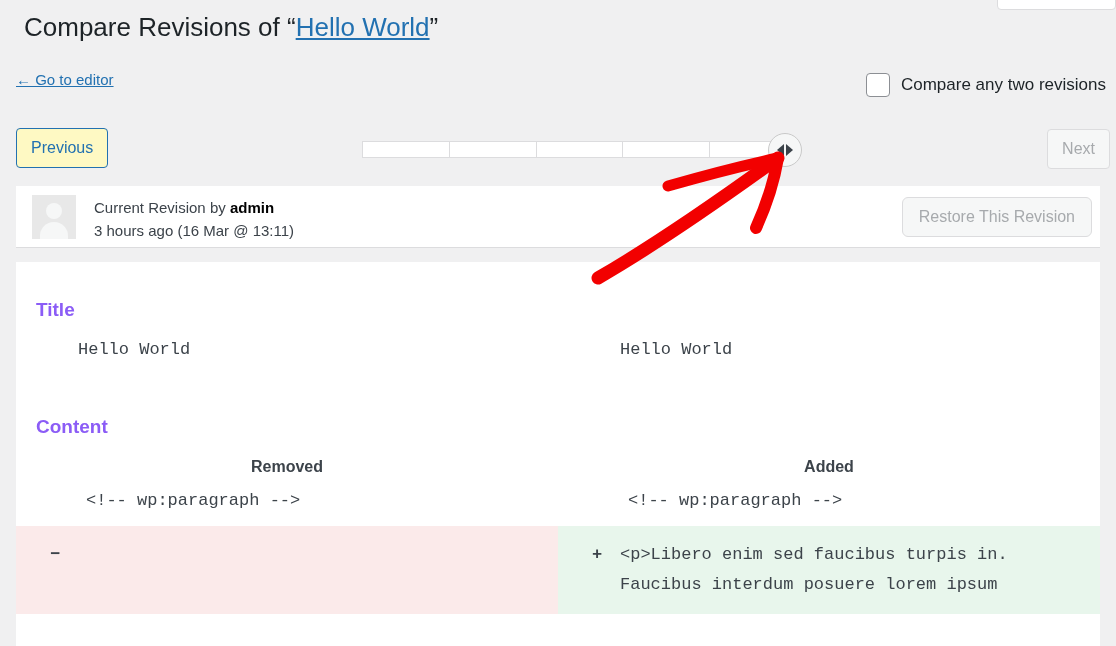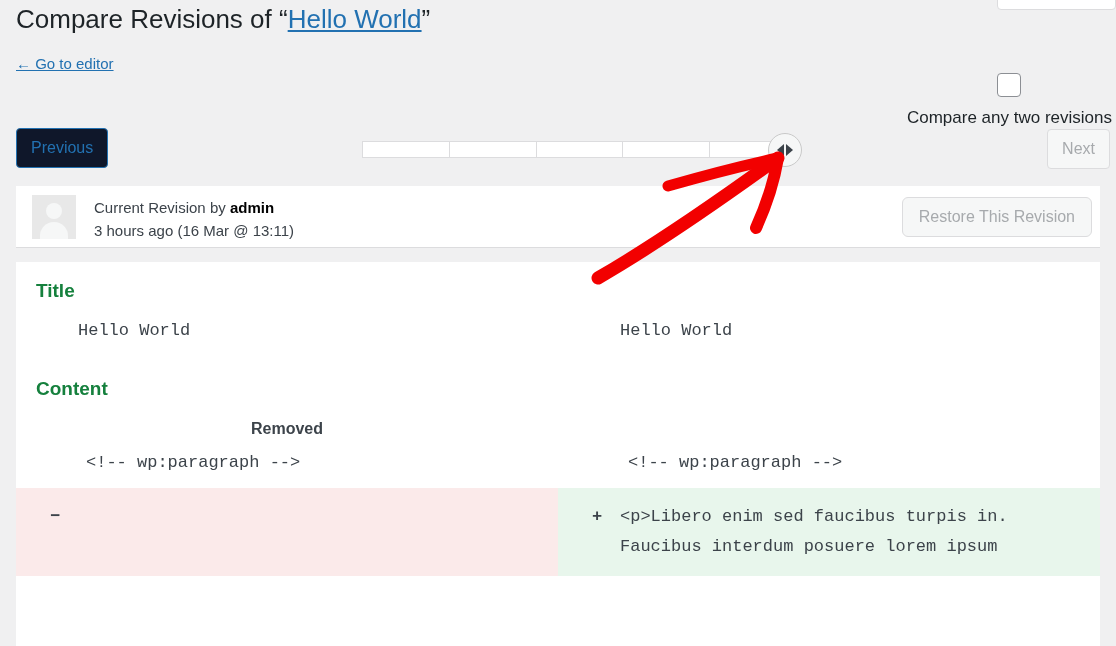--- a/index.html
+++ b/index.html
@@ -30,21 +30,21 @@
   }
 
   
   .page-head {
     position: absolute;
     top: 0px;
     left: 16px;
     right: 0;
   }
   h1.page-title {
-    margin: 0;
+    margin: 8px;
     font-size: 26px;
     font-weight: 400;
     line-height: 38px;
     color: #1d2327;
     white-space: nowrap;
   }
   h1.page-title .post-link {
     color: #2271b1;
     text-decoration: underline;
   }
@@ -54,25 +54,24 @@
     font-size: 15px;
     color: #2271b1;
     text-decoration: underline;
     line-height: 20px;
   }
 
   
   .compare-toggle {
     position: absolute;
     top: 73px;
-    right: 4px;
+    right: 10px;
     display: flex;
     align-items: center;
     gap: 11px;
-    flex-direction: column;
   }
   .cb-box {
     width: 24px;
     height: 24px;
     border: 1px solid #8c8f94;
     border-radius: 4px;
     background: #fff;
     box-sizing: border-box;
   }
   .compare-toggle .cb-label {
@@ -100,21 +99,21 @@
     line-height: 38px;
     height: 40px;
     display: inline-block;
   }
   .btn-prev {
     position: absolute;
     left: 0;
     top: 0;
     border: 1px solid #2271b1;
     color: #2271b1;
-    background: #0f172a;
+    background: #fef9c3;
   }
   .btn-next {
     position: absolute;
     right: 0;
     top: 1px;
     border: 1px solid #dcdcde;
     color: #a7aaad;
     background: #f6f7f7;
     cursor: default;
   }
@@ -237,24 +236,24 @@
     top: 262px;
     left: 16px;
     width: 1084px;
     height: 384px;
     background: #fff;
     box-sizing: border-box;
     overflow: hidden;
   }
   .diff-title {
     margin: 0;
-    padding: 18px 0 0 20px;
+    padding: 37px 0 0 20px;
     font-size: 19px;
     font-weight: 700;
-    color: #15803d;
+    color: #8b5cf6;
   }
   .diff-row {
     display: flex;
     width: 100%;
   }
   .diff-col {
     width: 50%;
     box-sizing: border-box;
     font-family: "Liberation Mono", monospace;
     font-size: 17px;
@@ -347,20 +346,21 @@
 <div class="diff-panel">
   <h2 class="diff-title">Title</h2>
   <div class="diff-row">
     <div class="diff-col">Hello World</div>
     <div class="diff-col">Hello World</div>
   </div>
 
   <h2 class="diff-title">Content</h2>
   <div class="diff-row">
     <div class="col-head">Removed</div>
+    <div class="col-head">Added</div>
   </div>
 
   <div class="diff-row">
     <div class="diff-col plain-line">&lt;!-- wp:paragraph --&gt;</div>
     <div class="diff-col plain-line">&lt;!-- wp:paragraph --&gt;</div>
   </div>
 
   <div class="diff-row">
     <div class="diff-col del">
       <span class="sign">−</span>

